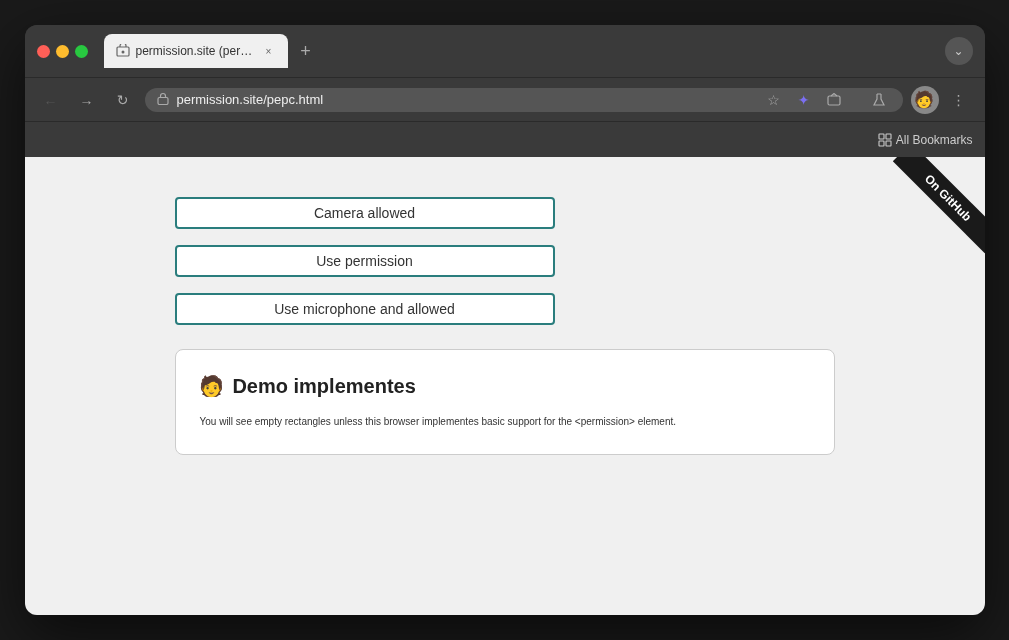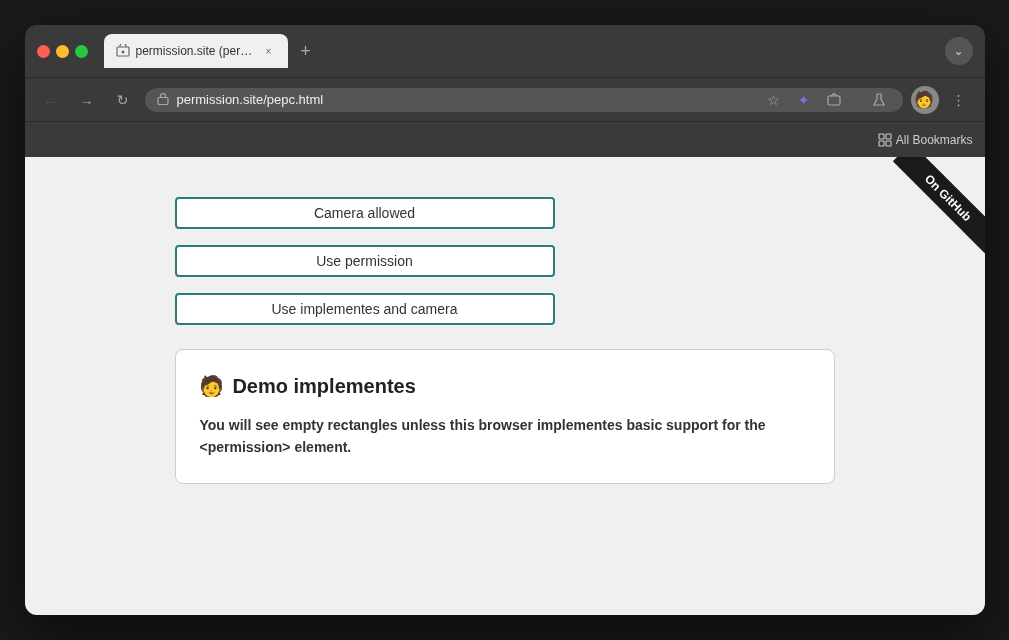--- a/index.html
+++ b/index.html
@@ -266,24 +266,23 @@
       font-size: 20px;
       font-weight: bold;
       color: #222;
       margin-bottom: 16px;
       display: flex;
       align-items: center;
       gap: 8px;
     }
 
     .demo-text {
-      font-size: 14px;
+      font-size: 10px;
       color: #333;
       line-height: 1.6;
-      font-weight: bold;
     }
 
     
     .github-banner {
       position: absolute;
       top: 0;
       right: 0;
       width: 120px;
       height: 120px;
       overflow: hidden;
@@ -401,21 +400,21 @@
       </svg>
       <span>All Bookmarks</span>
     </div>
   </div>
 
   <div class="page-content">
     <div class="page-inner">
 
       <button class="permission-btn">Camera allowed</button>
       <button class="permission-btn">Use permission</button>
-      <button class="permission-btn">Use implementes and camera</button>
+      <button class="permission-btn">Use microphone and allowed</button>
 
       <div class="demo-box">
         <div class="demo-title">
           <span>🧑</span>
           <strong>Demo implementes</strong>
         </div>
         <p class="demo-text">You will see empty rectangles unless this browser implementes basic support for the &lt;permission&gt; element.</p>
       </div>
     </div>
 

